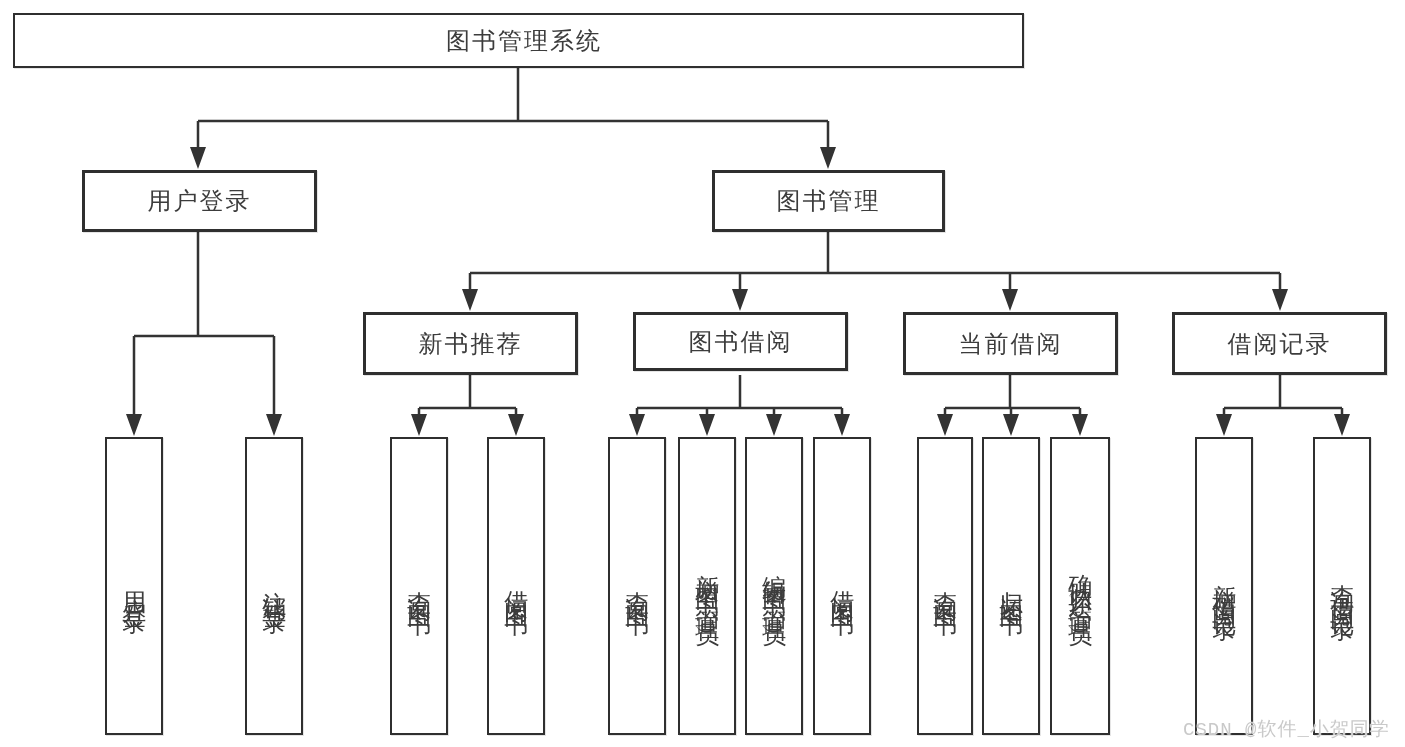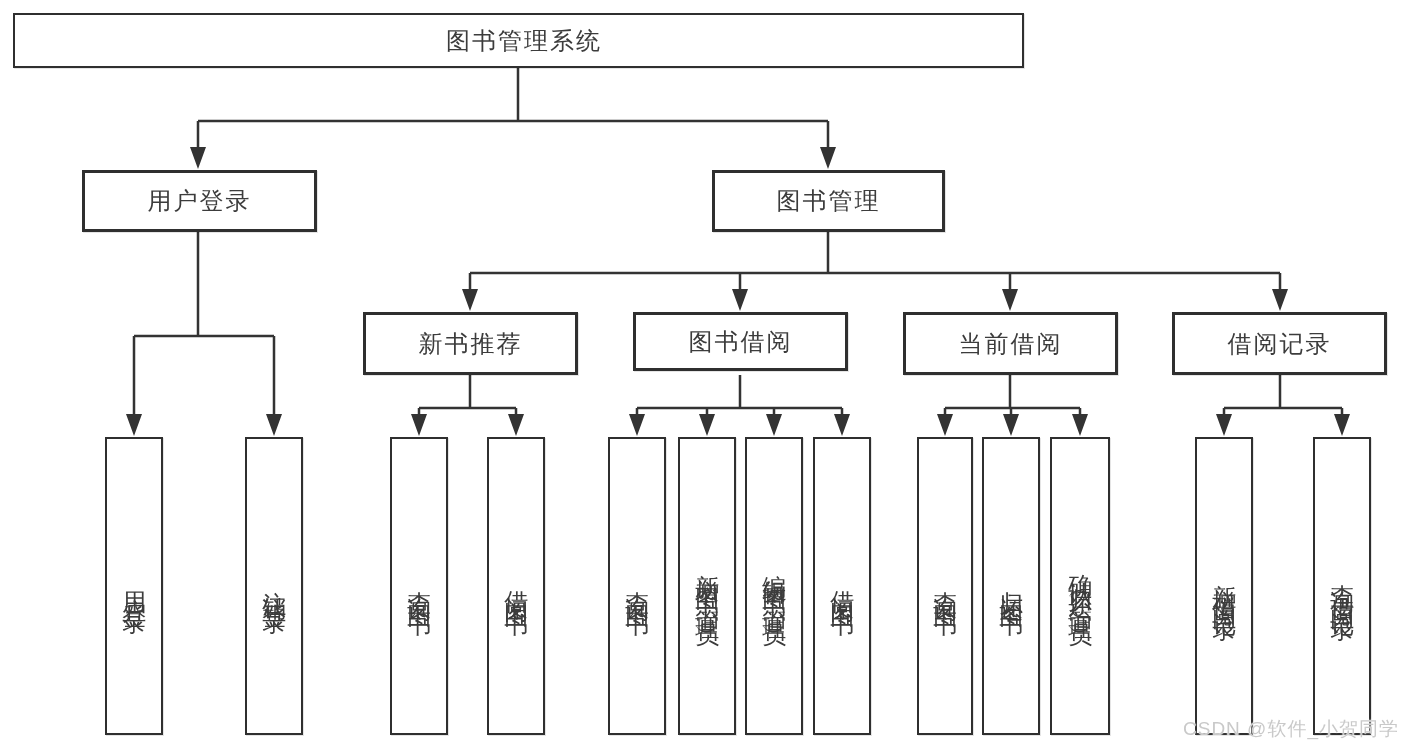--- a/index.html
+++ b/index.html
@@ -21,21 +21,21 @@
   .hlabel{
     font-size:24px;letter-spacing:2px;white-space:nowrap;color:#3c3c3c;line-height:1;
   }
   .vlabel{
     writing-mode:vertical-lr;text-orientation:mixed;
     font-size:24px;letter-spacing:7px;line-height:1.1;white-space:nowrap;color:#3c3c3c;
   }
   .watermark{
     position:absolute;left:1183px;top:716px;
     font-size:19px;letter-spacing:1px;white-space:nowrap;
-    color:#c9c9c9;text-shadow:0 0 2px #ffffff,0 0 1px #ffffff;
+    color:#c9c9c9;text-shadow:0 0 2px #ffffff,0 0 1px #ffffff;font-family:Liberation Mono, monospace;
   }
 </style>
 </head>
 <body>
 
 <div class="stage">
 
   <svg class="wires" viewBox="0 0 1405 747">
     <path class="wire" d="
       M518 68 V121 M198 121 H828 M198 121 V150 M828 121 V150

